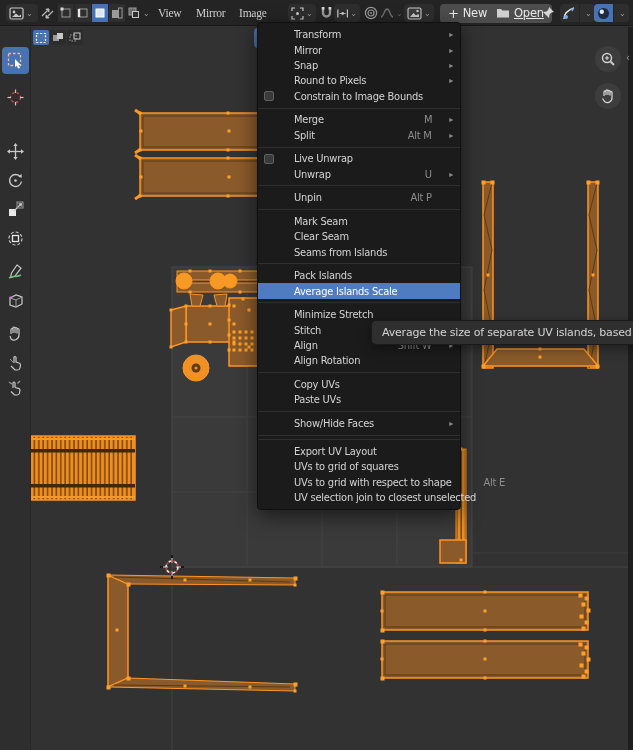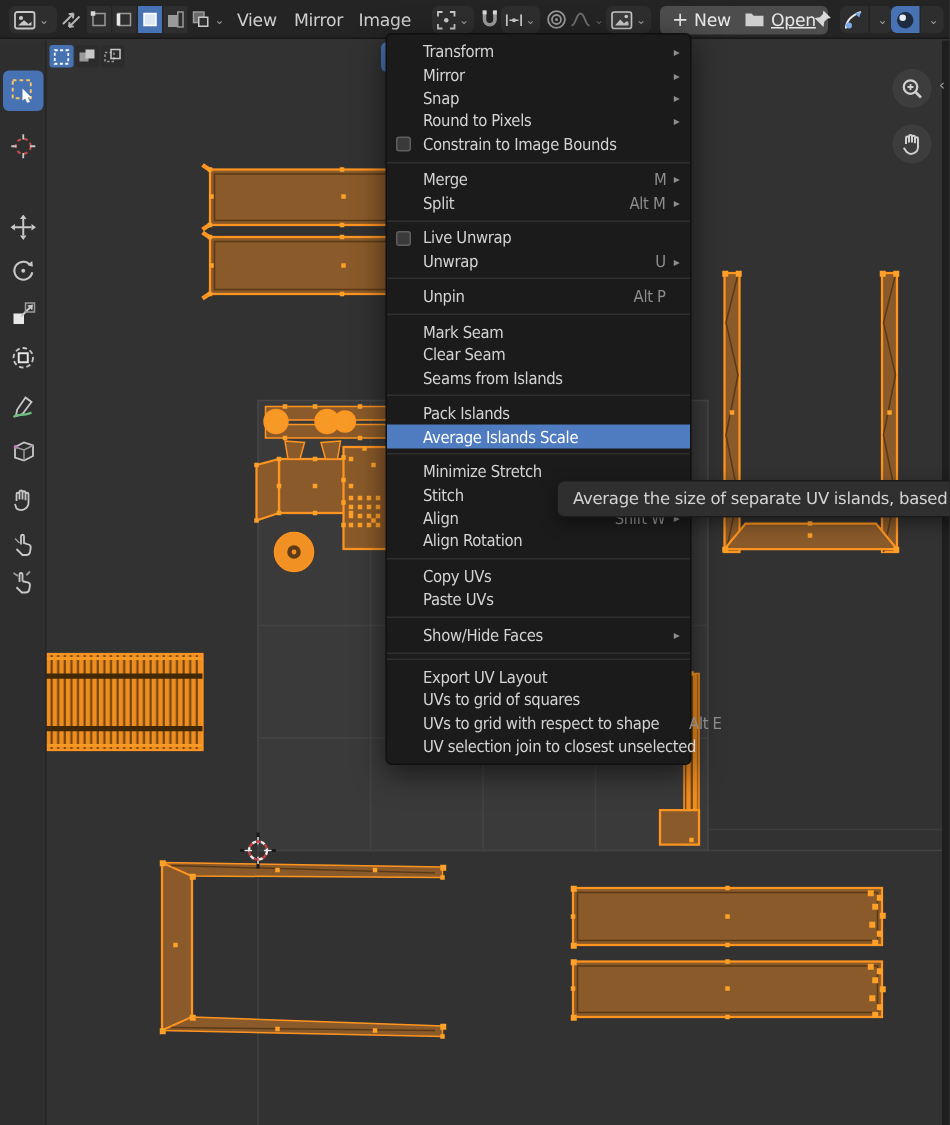--- a/index.html
+++ b/index.html
@@ -8,21 +8,21 @@
   #stage { position:relative; width:633px; height:750px; }
 
   
   #canvas-svg { position:absolute; left:0; top:0; z-index:0; }
 
   
   #header { position:absolute; left:0; top:0; width:633px; height:26px;
     background:#242424; border-bottom:1px solid #181818; z-index:10; }
   .h-item { position:absolute; top:3px; height:20px; display:flex; align-items:center;
     color:#cfcfcf; font-size:11.5px; }
-  .h-menu { padding:0 6px; border-radius:4px; letter-spacing:-0.2px; }
+  .h-menu { padding:0 6px; border-radius:4px; letter-spacing:-0.2px;font-family:Liberation Serif, serif; }
   .h-menu.active { background:#4772b3; color:#ffffff; }
   .h-btn { background:#2e2e2e; border-radius:4px; padding:0 3px; height:18px; top:4px; }
   .h-chev { font-size:8px; color:#9a9a9a; margin-left:2px; }
   .lightbtn { background:#4d4d4d; color:#e8e8e8; border-radius:4px; height:19px; top:3.5px;
     padding:0 8px; display:flex; align-items:center; gap:4px; letter-spacing:-0.2px;}
   .modebtn { width:16px; height:18px; display:flex; align-items:center; justify-content:center;
     background:#2e2e2e; }
   .modebtn.on { background:#4772b3; }
 
   
@@ -36,21 +36,21 @@
     background:#2e2e2e; border-right:1px solid #252525; z-index:6; }
   .tool { position:absolute; left:2px; width:27px; height:27px; border-radius:4px;
     display:flex; align-items:center; justify-content:center; background:#2e2e2e; }
   .tool.on { background:#4772b3; }
 
   
   #uv-dropdown { position:absolute; left:257px; top:22px; width:204px; z-index:20;
     background:#1b1b1b; border:1px solid #101010; border-radius:4px;
     box-shadow:0 6px 20px rgba(0,0,0,.55); padding:4px 0; }
   .mi { position:relative; display:flex; align-items:center; height:15.4px;
-    padding:0 7px 0 6px; color:#d4d4d4; font-size:11px; letter-spacing:-0.25px; }
+    padding:0 7px 0 6px; color:#d4d4d4; font-size:11px; letter-spacing:-0.25px;gap:12px; }
   .mi .ic { width:18px; flex:0 0 18px; display:flex; align-items:center; }
   .mi .lbl { white-space:nowrap; transform:scaleX(.9); transform-origin:0 50%; }
   .mi .sc { margin-left:auto; color:#8d8d8d; white-space:nowrap; transform:scaleX(.9);
     transform-origin:100% 50%; }
   .mi .ar { width:9px; text-align:right; color:#8d8d8d; font-size:8px; flex:0 0 9px;}
   .mi.hl { background:#4f7cc0; color:#ffffff; }
   .mi.hl .sc,.mi.hl .ar { color:#dce6f5; }
   .msep { height:1px; background:#2f2f2f; margin:3.6px 0; }
   .chk { width:10px; height:10px; border:1px solid #5f5f5f; border-radius:2px; background:#3a3a3a; }
 

